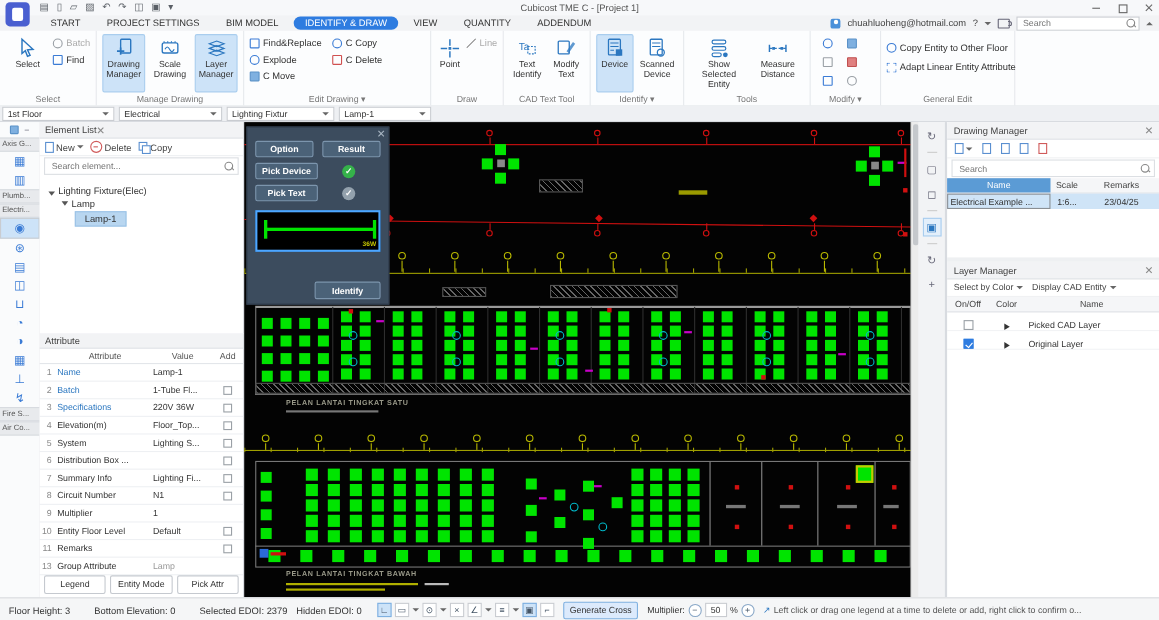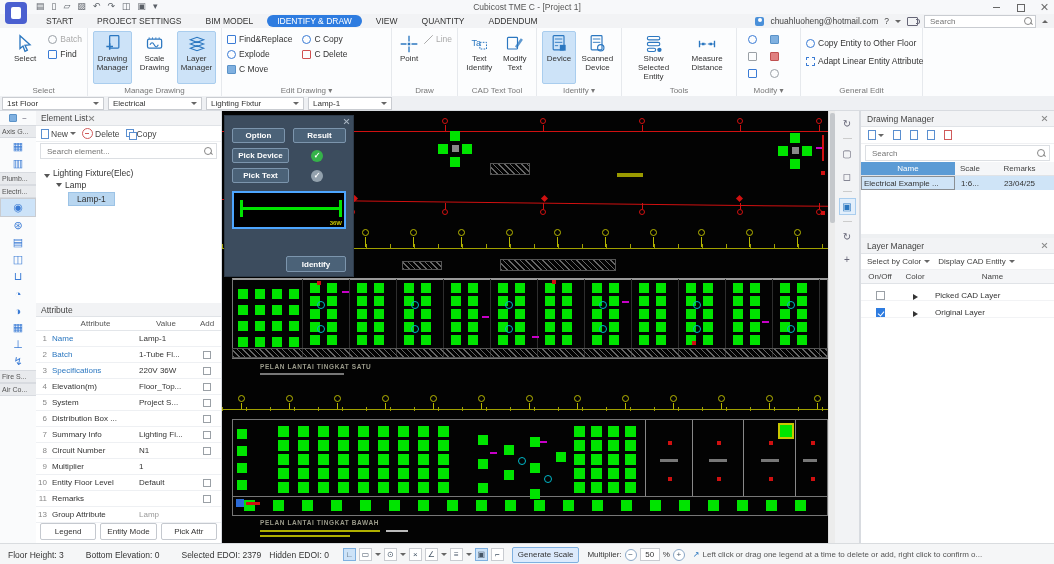--- a/index.html
+++ b/index.html
@@ -495,21 +495,21 @@
           <span class="ano">4</span>
           <span class="aname">Elevation(m)</span>
           <span class="aval">Floor_Top...</span>
           <span class="aadd">
             <span class="cb"></span>
           </span>
         </div>
       <div class="arow">
           <span class="ano">5</span>
           <span class="aname">System</span>
-          <span class="aval">Project S...</span>
+          <span class="aval">Lighting S...</span>
           <span class="aadd">
             <span class="cb"></span>
           </span>
         </div>
       <div class="arow">
           <span class="ano">6</span>
           <span class="aname">Distribution Box ...</span>
           <span class="aval"></span>
           <span class="aadd">
             <span class="cb"></span>
@@ -1141,21 +1141,21 @@
       <span class="stico">⊙</span>
         <span class="caret"></span>
       <span class="stico">×</span>
       <span class="stico">∠</span>
         <span class="caret"></span>
       <span class="stico">≡</span>
         <span class="caret"></span>
       <span class="stico on">▣</span>
       <span class="stico">⌐</span>
     </span>
-    <span class="gc" style="margin-left:8px;">Generate Scale</span>
+    <span class="gc" style="margin-left:8px;">Generate Cross</span>
     <span class="bstep" style="margin-left:8px;">
       <span style="font-size:8px;">Multiplier:</span>
       <span class="bcirc">−</span>
       <span class="bval">50</span>
       <span style="font-size:8px;">%</span>
       <span class="bcirc">+</span>
     </span>
     <span style="margin-left:8px;color:#2b77c0;font-size:8px;">↗</span>
     <span class="hint" style="margin-left:3px;flex:1;">Left click or drag one legend at a time to delete or add, right click to confirm o...</span>
   </div>

